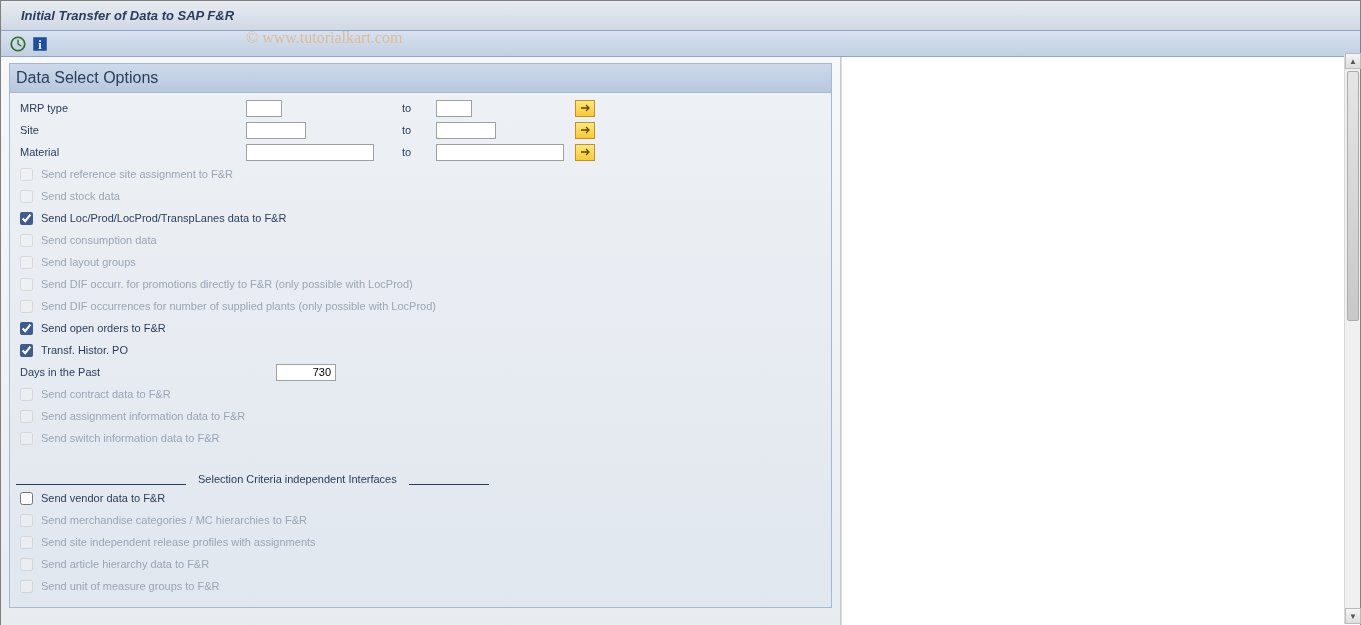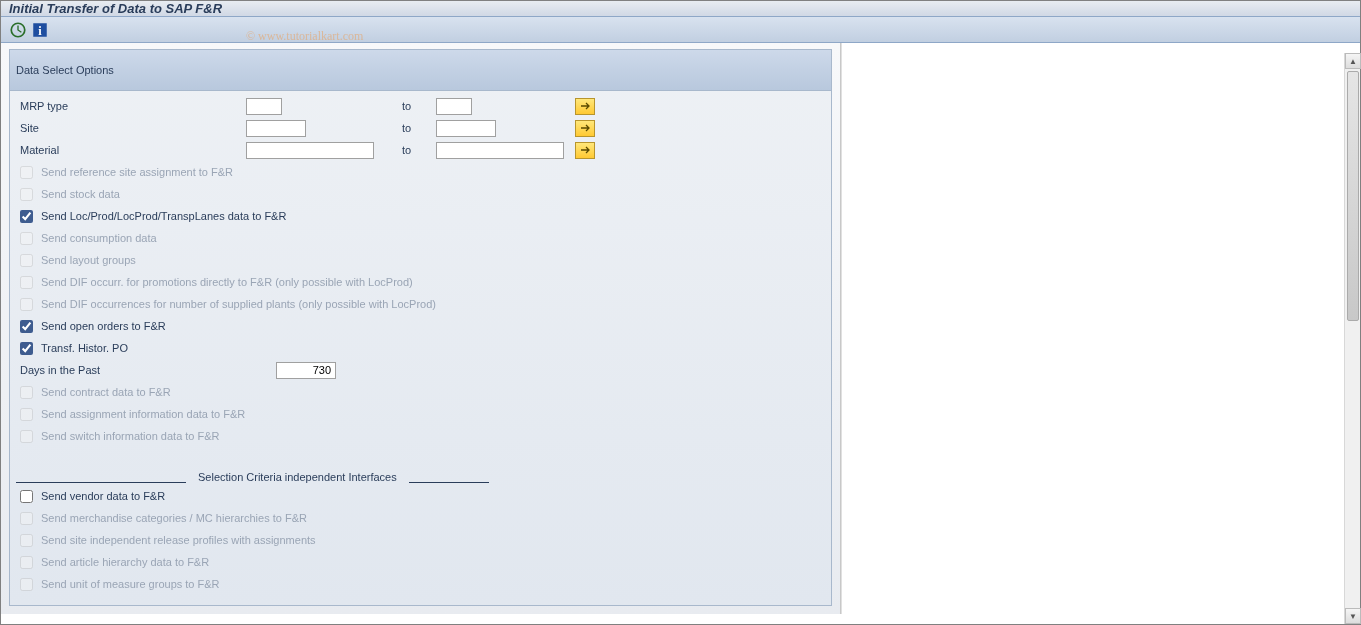--- a/index.html
+++ b/index.html
@@ -12,22 +12,22 @@
     .window {
       width: 1361px;
       height: 625px;
       border: 1px solid #808080;
       background: #fff;
       position: relative;
     }
     .titlebar {
       background: linear-gradient(to bottom, #e8ecf1 0%, #d0d8e5 100%);
       border-bottom: 1px solid #8ea7c7;
-      padding: 4px 8px;
-      height: 16px;
+      padding: 4px 20px;
+      height: 30px;
       display: flex;
       align-items: center;
     }
     .titlebar h1 {
       font-size: 13px;
       font-style: italic;
       font-weight: bold;
       color: #2a3d5a;
     }
     .toolbar {
@@ -63,22 +63,22 @@
       background: #fff;
       border-left: 1px solid #e0e0e0;
     }
     .groupbox {
       border: 1px solid #a8b8cc;
       background: linear-gradient(to bottom, #eef1f5 0%, #e1e7ef 100%);
       margin-bottom: 4px;
     }
     .groupbox-header {
       background: linear-gradient(to bottom, #cdd9ea 0%, #b8c8dd 100%);
-      padding: 14px 6px;
-      font-size: 11px;
+      padding: 5px 6px;
+      font-size: 16px;
       color: #2a3d5a;
       border-bottom: 1px solid #a8b8cc;
     }
     .groupbox-body {
       padding: 4px 6px 10px 6px;
     }
     .form-row {
       display: flex;
       align-items: center;
       height: 22px;
@@ -178,21 +178,21 @@
       color: #2a3d5a;
       font-size: 11px;
       white-space: nowrap;
     }
     .watermark {
       position: absolute;
       top: 28px;
       left: 245px;
       color: #e8a568;
       opacity: 0.6;
-      font-size: 12px;
+      font-size: 16px;
       font-family: "Times New Roman", serif;
       pointer-events: none;
     }
     .scrollbar {
       position: absolute;
       right: 0;
       top: 52px;
       bottom: 0;
       width: 16px;
       background: #f0f0f0;

